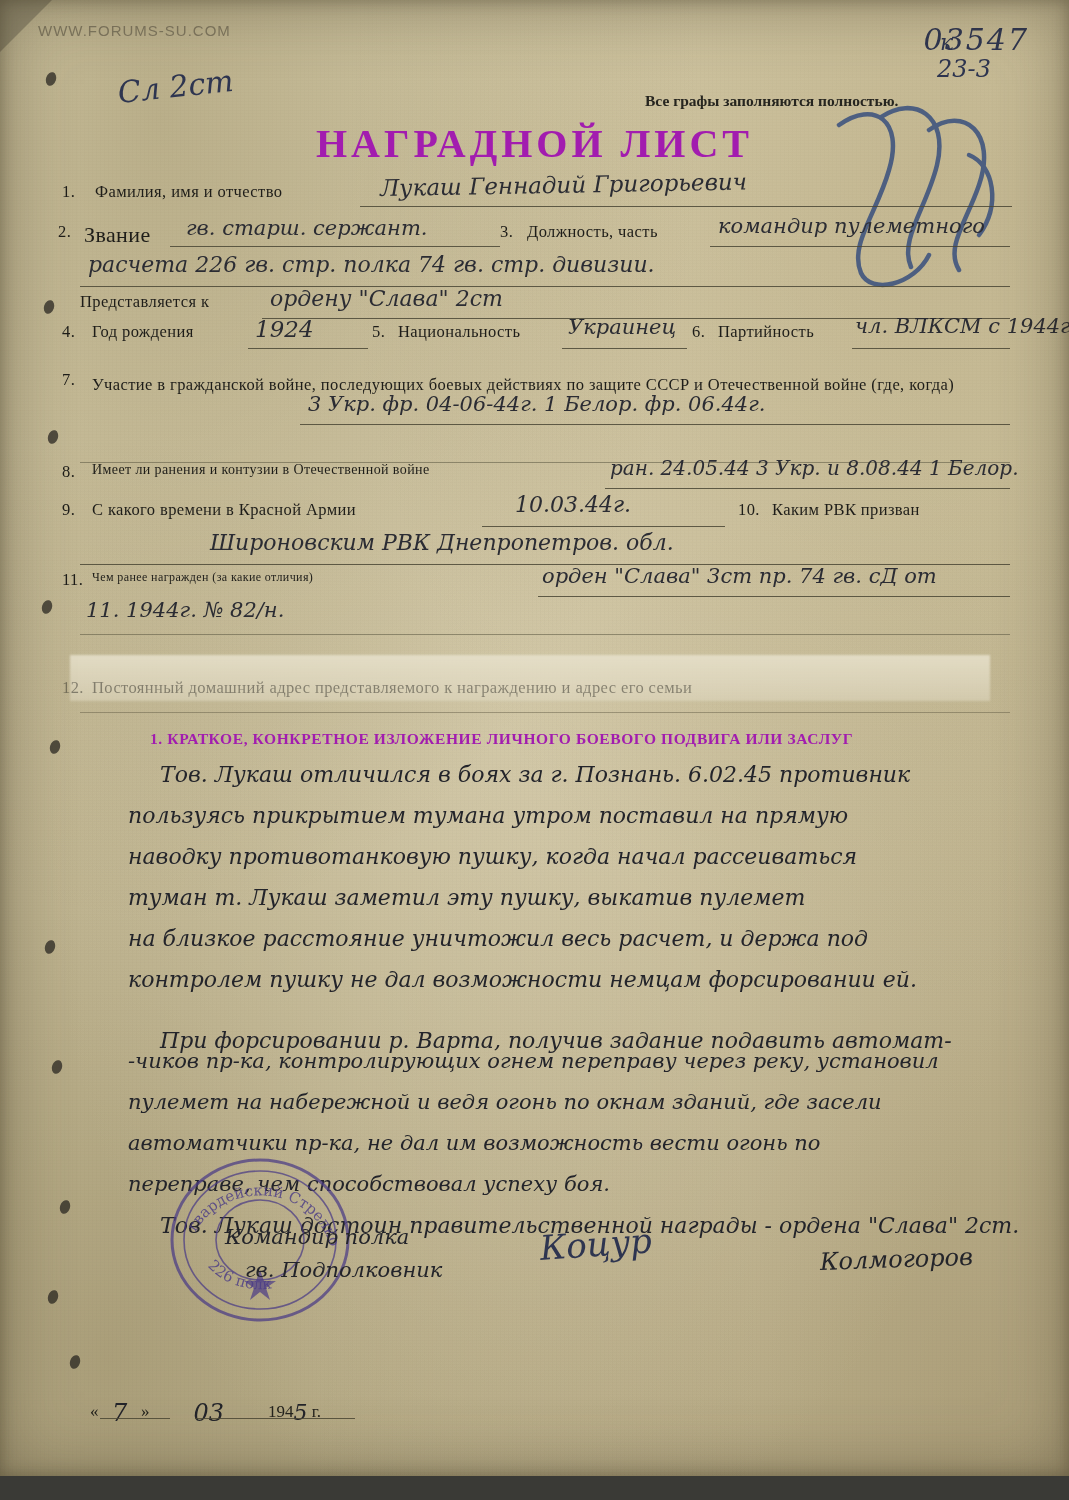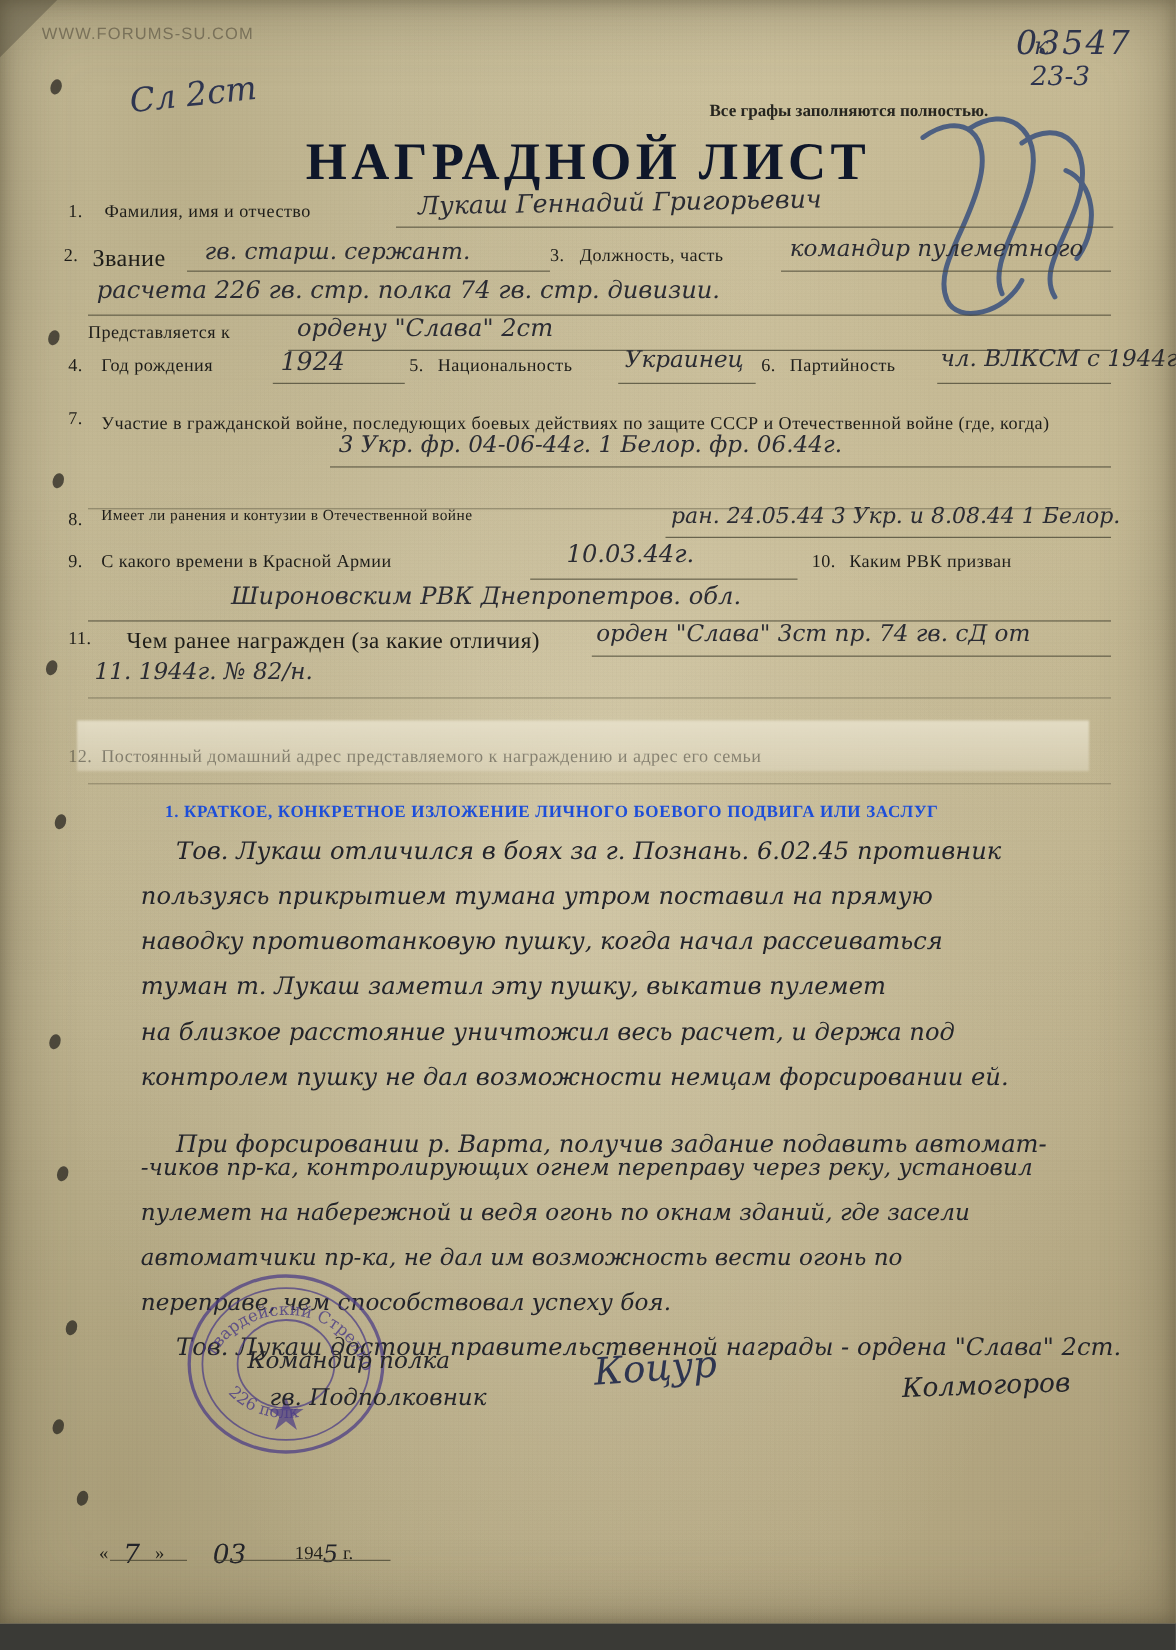--- a/index.html
+++ b/index.html
@@ -36,30 +36,30 @@
   
   .pr{
     position:absolute;
     font-family:"Liberation Serif", serif;
     color:#1e1d19;
     letter-spacing:.4px;
   }
   .title{
     position:absolute;left:0;right:0;top:120px;text-align:center;
     font-family:"Liberation Serif", serif;
-    font-size:48px;font-weight:bold;letter-spacing:4px;color:#0f172a;
+    font-size:40px;font-weight:bold;letter-spacing:4px;color:#a21caf;
   }
   .subtitle{
     position:absolute;left:645px;top:92px;
     font-size:15.5px;font-weight:bold;color:#26251f;
     font-family:"Liberation Serif", serif;
   }
   .sec-head{
     position:absolute;left:150px;top:730px;width:800px;
-    font-size:15.5px;font-weight:bold;letter-spacing:.6px;color:#1d4ed8;
+    font-size:15.5px;font-weight:bold;letter-spacing:.6px;color:#a21caf;
   }
   
   .hw{
     position:absolute;
     font-family:"DejaVu Serif", serif;
     font-style:italic;
     color:#2b2c33;
     white-space:nowrap;
     transform-origin:left center;
   }
@@ -202,21 +202,21 @@
   <div class="pr" style="left:92px;top:500px;font-size:16.5px;">С какого времени в Красной Армии</div>
   <div class="rule" style="left:482px;top:526px;width:243px;"></div>
   <div class="hw" style="left:515px;top:492px;font-size:22px;">10.03.44г.</div>
 
   <div class="pr" style="left:738px;top:500px;font-size:16.5px;">10.</div>
   <div class="pr" style="left:772px;top:500px;font-size:16.5px;">Каким РВК призван</div>
   <div class="rule" style="left:80px;top:564px;width:930px;"></div>
   <div class="hw" style="left:210px;top:530px;font-size:22px;">Широновским РВК Днепропетров. обл.</div>
 
   <div class="pr" style="left:62px;top:570px;font-size:16.5px;">11.</div>
-  <div class="pr" style="left:92px;top:570px;font-size:21px;margin-left:23px;">Чем ранее награжден (за какие отличия)</div>
+  <div class="pr" style="left:92px;top:570px;font-size:12px;">Чем ранее награжден (за какие отличия)</div>
   <div class="rule" style="left:538px;top:596px;width:472px;"></div>
   <div class="rule light" style="left:80px;top:634px;width:930px;"></div>
   <div class="hw" style="left:542px;top:564px;font-size:21px;">орден "Слава" 3ст пр. 74 гв. сД от</div>
   <div class="hw" style="left:86px;top:598px;font-size:21px;">11. 1944г.  № 82/н.</div>
 
   <div class="smudge"></div>
   <div class="pr" style="left:62px;top:678px;font-size:16.5px;opacity:.45;">12.</div>
   <div class="pr" style="left:92px;top:678px;font-size:16.5px;opacity:.45;">Постоянный домашний адрес представляемого к награждению и адрес его семьи</div>
   <div class="rule light" style="left:80px;top:712px;width:930px;opacity:.45;"></div>
 

